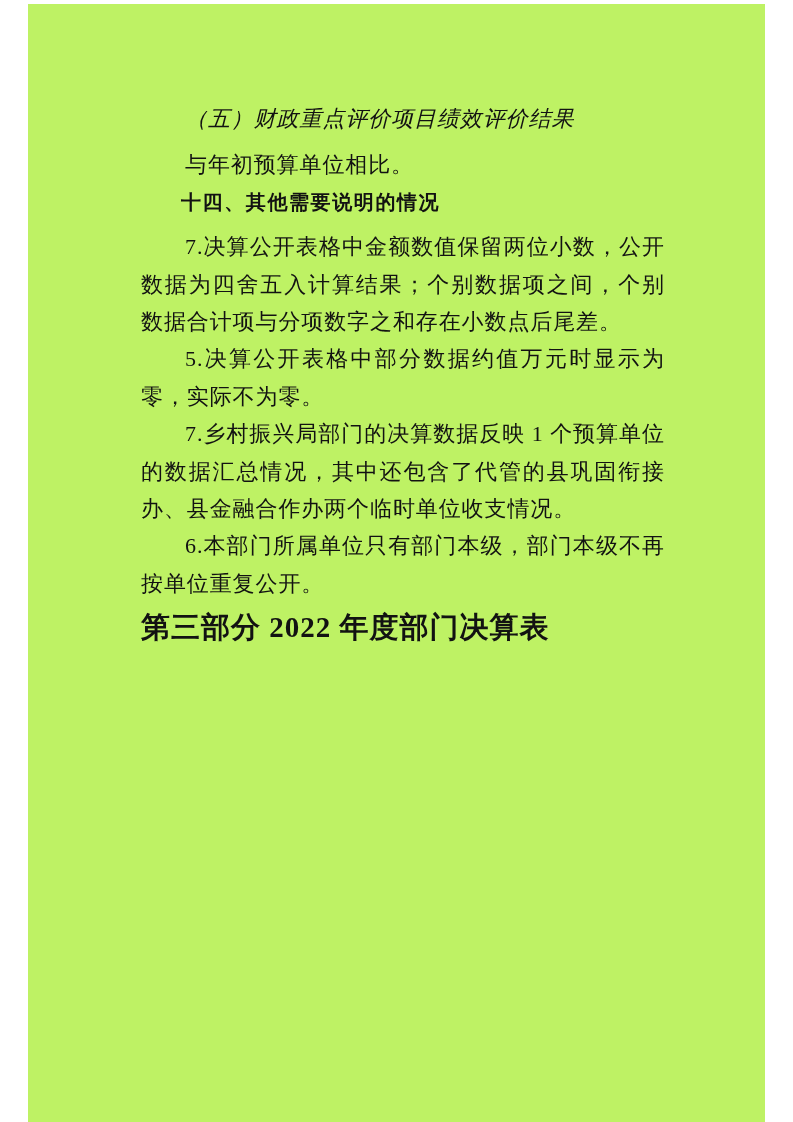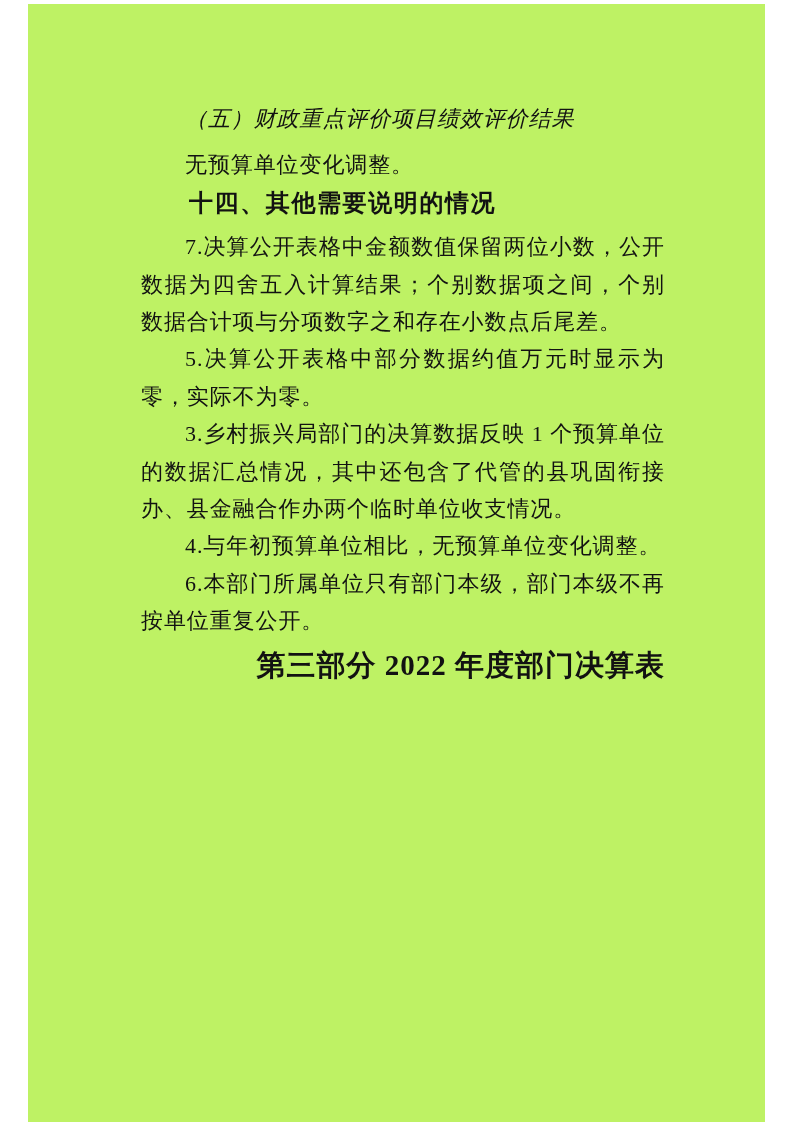--- a/index.html
+++ b/index.html
@@ -30,55 +30,54 @@
   
   .kai-heading {
     font-style: italic;
     margin-bottom: 9px !important;
   }
   
   .hei-heading {
     margin: 0 0 7px 0;
     font-family: "Liberation Sans", "DejaVu Sans", sans-serif;
     font-weight: bold;
-    font-size: 24px;
+    font-size: 20px;
     letter-spacing: 1.6px;
     line-height: 37.4px;
     text-indent: 2em;
     text-align: left;
   }
   
   .part-title {
     margin: 3px 0 0 0;
     font-family: "Liberation Serif", "DejaVu Serif", serif;
     font-weight: bold;
     font-size: 29px;
     letter-spacing: 1px;
     line-height: 44px;
-    text-align: right;
+    text-align: left;
     text-indent: 0;
   }
 </style>
 </head>
 <body>
 
 <div class="page">
 
   <p class="kai-heading">（五）财政重点评价项目绩效评价结果</p>
 
-  <p>无预算单位变化调整。</p>
+  <p>与年初预算单位相比。</p>
 
   <h2 class="hei-heading">十四、其他需要说明的情况</h2>
 
   <p>7.决算公开表格中金额数值保留两位小数，公开数据为四舍五入计算结果；个别数据项之间，个别数据合计项与分项数字之和存在小数点后尾差。</p>
 
   <p>5.决算公开表格中部分数据约值万元时显示为零，实际不为零。</p>
 
-  <p>3.乡村振兴局部门的决算数据反映 1 个预算单位的数据汇总情况，其中还包含了代管的县巩固衔接办、县金融合作办两个临时单位收支情况。</p>
+  <p>7.乡村振兴局部门的决算数据反映 1 个预算单位的数据汇总情况，其中还包含了代管的县巩固衔接办、县金融合作办两个临时单位收支情况。</p>
 
-  <p>4.与年初预算单位相比，无预算单位变化调整。</p>
 
   <p>6.本部门所属单位只有部门本级，部门本级不再按单位重复公开。</p>
 
 
   <h1 class="part-title">第三部分 2022 年度部门决算表</h1>
 
 </div>
 
 </body></html>

